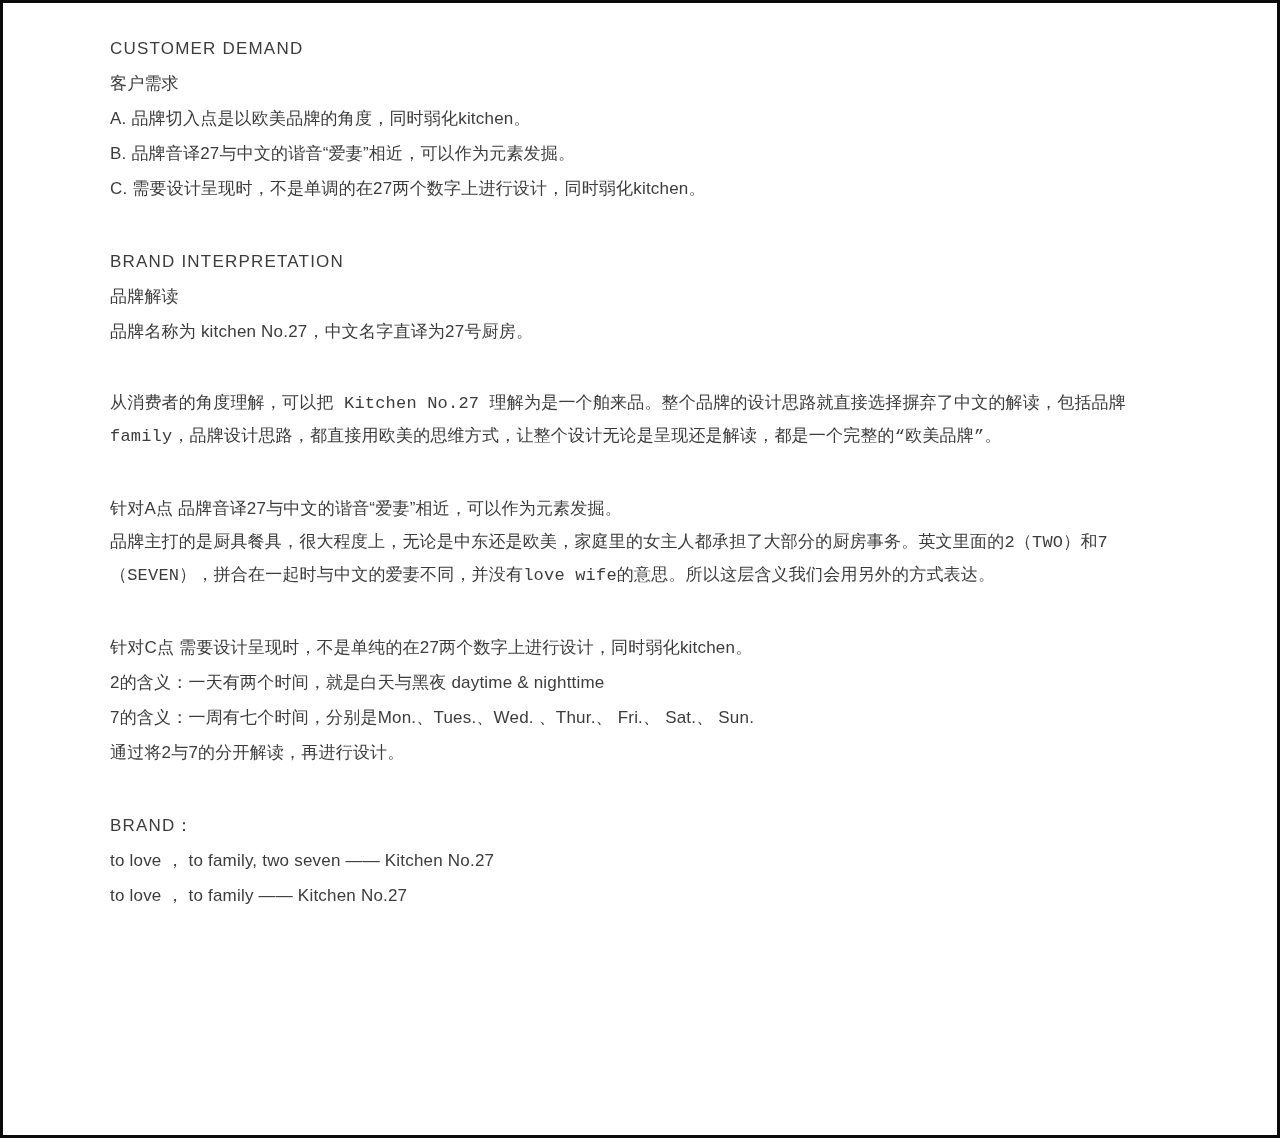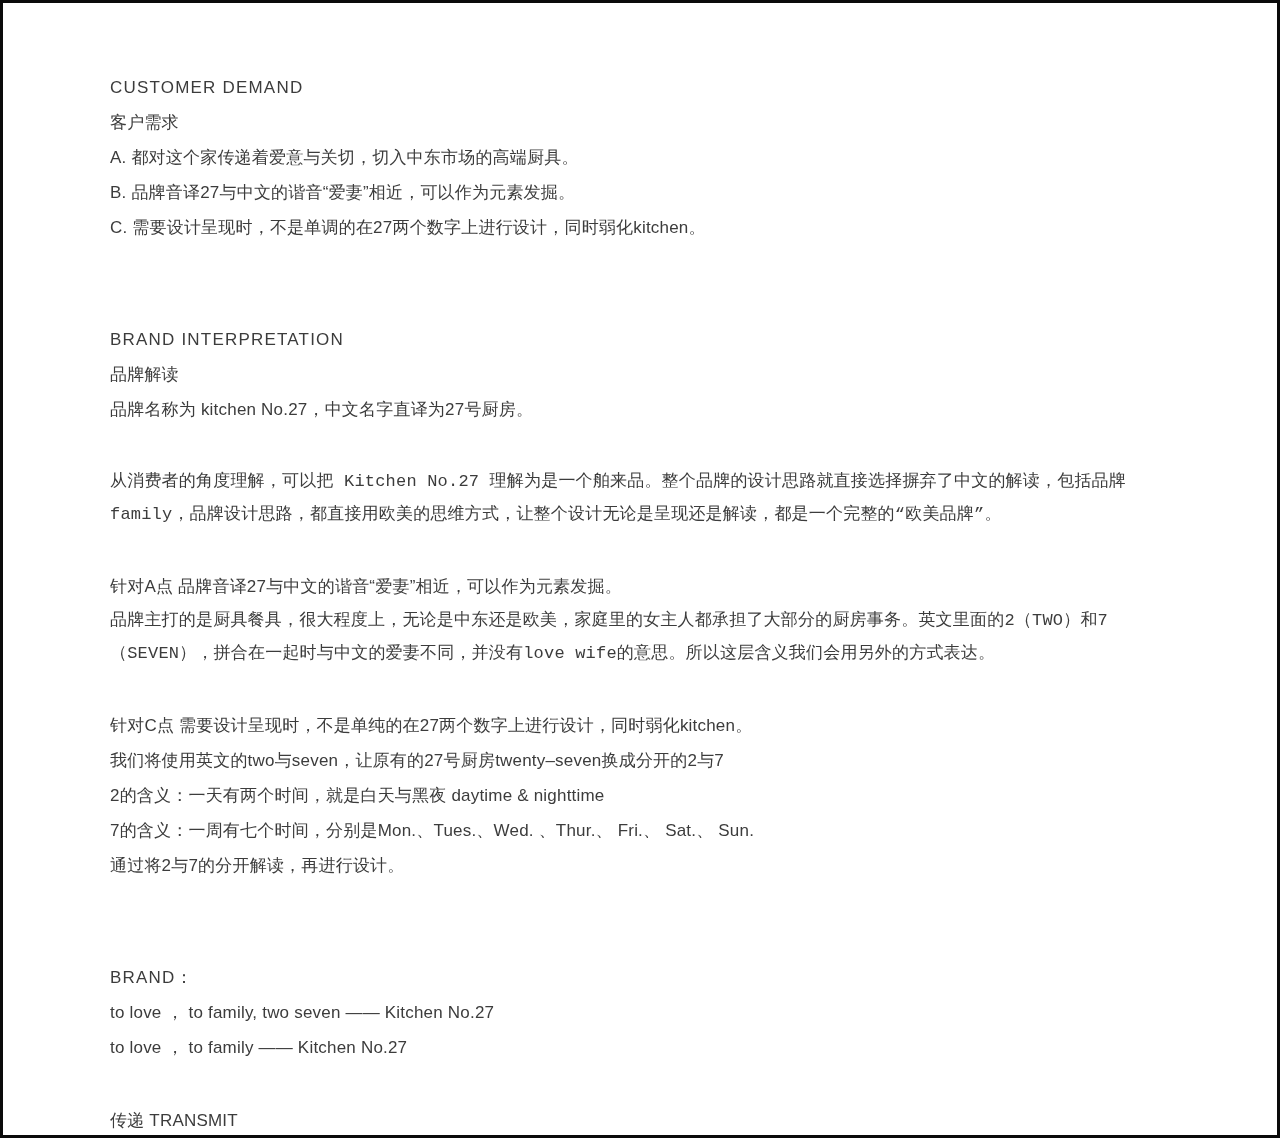--- a/index.html
+++ b/index.html
@@ -25,33 +25,32 @@
     line-height: 35px;
     white-space: nowrap;
   }
   .ln.tight {
     height: 33px;
     line-height: 33px;
     font-family: Liberation Mono, monospace;
   }
   .ln.hdr-en {
     letter-spacing: 1.2px;
-    margin-top: 39px;
   }
   .sp { height: 38px; }
 </style>
 </head>
 <body>
 
 <div class="page">
   <div class="content">
 
     <div class="ln hdr-en">CUSTOMER DEMAND</div>
     <div class="ln">客户需求</div>
-    <div class="ln">A. 都对这个家传递着爱意与关切，切入中东市场的高端厨具。</div>
+    <div class="ln">A. 品牌切入点是以欧美品牌的角度，同时弱化kitchen。</div>
     <div class="ln">B. 品牌音译27与中文的谐音“爱妻”相近，可以作为元素发掘。</div>
     <div class="ln">C. 需要设计呈现时，不是单调的在27两个数字上进行设计，同时弱化kitchen。</div>
 
     <div class="sp"></div>
 
     <div class="ln hdr-en">BRAND INTERPRETATION</div>
     <div class="ln">品牌解读</div>
     <div class="ln">品牌名称为 kitchen No.27，中文名字直译为27号厨房。</div>
 
     <div class="sp"></div>
@@ -61,29 +60,27 @@
 
     <div class="sp"></div>
 
     <div class="ln">针对A点 品牌音译27与中文的谐音“爱妻”相近，可以作为元素发掘。</div>
     <div class="ln tight">品牌主打的是厨具餐具，很大程度上，无论是中东还是欧美，家庭里的女主人都承担了大部分的厨房事务。英文里面的2（TWO）和7</div>
     <div class="ln tight">（SEVEN），拼合在一起时与中文的爱妻不同，并没有love wife的意思。所以这层含义我们会用另外的方式表达。</div>
 
     <div class="sp"></div>
 
     <div class="ln">针对C点 需要设计呈现时，不是单纯的在27两个数字上进行设计，同时弱化kitchen。</div>
-    <div class="ln">我们将使用英文的two与seven，让原有的27号厨房twenty–seven换成分开的2与7</div>
     <div class="ln">2的含义：一天有两个时间，就是白天与黑夜 daytime &amp; nighttime</div>
     <div class="ln">7的含义：一周有七个时间，分别是Mon.、Tues.、Wed. 、Thur.、 Fri.、 Sat.、 Sun.</div>
     <div class="ln">通过将2与7的分开解读，再进行设计。</div>
 
     <div class="sp"></div>
 
     <div class="ln hdr-en">BRAND：</div>
     <div class="ln">to love ， to family, two seven —— Kitchen No.27</div>
     <div class="ln">to love ， to family —— Kitchen No.27</div>
 
     <div class="sp"></div>
 
-    <div class="ln">传递 TRANSMIT</div>
 
   </div>
 </div>
 
 </body></html>

